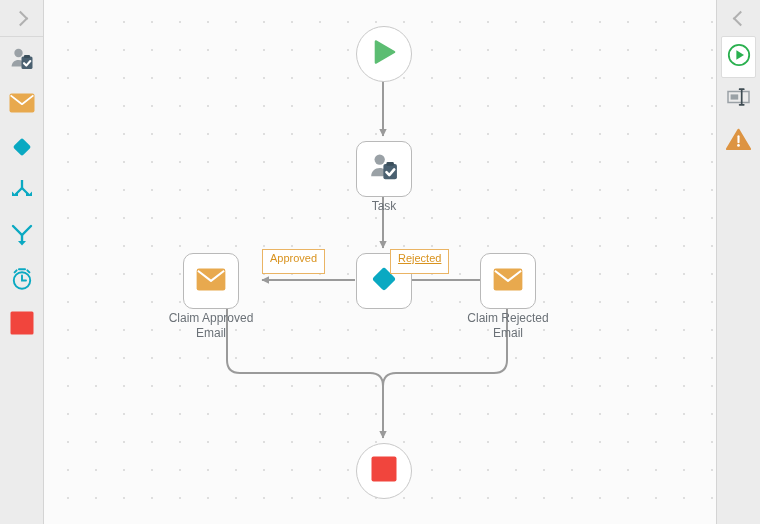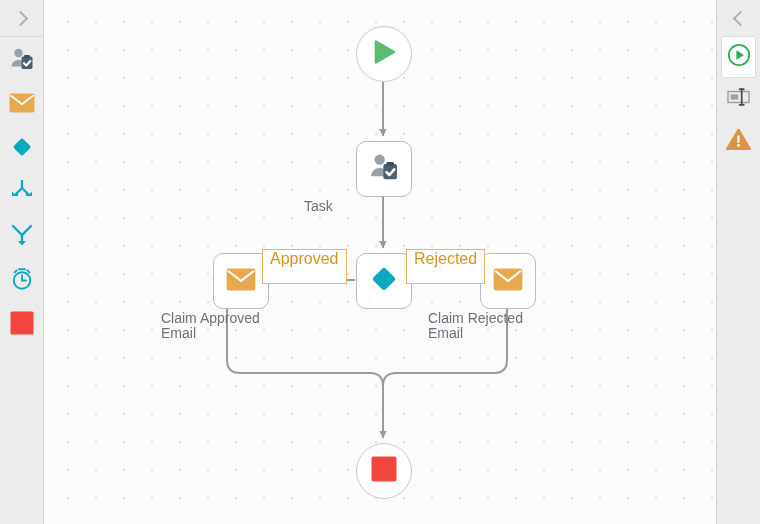--- a/index.html
+++ b/index.html
@@ -94,36 +94,36 @@
     align-items: center;
     justify-content: center;
     cursor: pointer;
   }
   .node-label {
     position: absolute;
     width: 160px;
     left: 50%;
     transform: translateX(-50%);
     top: 58px;
-    text-align: left;
-    font-size: 14px;
+    text-align: center;
+    font-size: 12px;
     color: #6b7177;
     line-height: 15px;
     white-space: pre-line;
     pointer-events: none;
   }
 
   .edge-label {
     position: absolute;
     background: #ffffff;
     border: 1px solid #eab464;
     border-radius: 0;
     color: #d9931f;
-    font-size: 16px;
-    padding: 2px 7px 18px 7px;
+    font-size: 11px;
+    padding: 2px 7px 8px 7px;
     line-height: 13px;
     white-space: nowrap;
     cursor: pointer;
   }
 
   
   #right-panel {
     position: absolute;
     right: 0; top: 0;
     width: 44px;
@@ -287,21 +287,21 @@
     <div class="node" style="left:312px; top:253px;">
       <div class="node-box">
         <span>
           <svg width="32" height="32" viewBox="0 0 26 26">
             <rect x="6" y="6" width="14" height="14" rx="2.4" transform="rotate(45 13 13)" fill="#0aa9c2"></rect>
           </svg>
         </span>
       </div>
     </div>
 
-    <div class="node" style="left:169px; top:253px;">
+    <div class="node" style="left:139px; top:253px;">
       <div class="node-box">
         <span>
           <svg width="30" height="23" viewBox="0 0 26 20">
             <rect x="0.5" y="0.5" width="25" height="19" rx="2" fill="#e8a94e"></rect>
             <path d="M1.6 2.4L13 11.2 24.4 2.4" stroke="#ffffff" stroke-width="1.8" fill="none" stroke-linejoin="round"></path>
           </svg>
         </span>
       </div>
       <div class="node-label">Claim Approved
 Email</div>
@@ -324,21 +324,21 @@
       <div class="node-circle">
         <span>
           <svg width="26" height="26" viewBox="0 0 26 26">
             <rect x="0.5" y="0.5" width="25" height="25" rx="2" fill="#f1453d"></rect>
           </svg>
         </span>
       </div>
     </div>
 
     <div class="edge-label" style="left:218px; top:249px;">Approved</div>
-    <div class="edge-label" style="left:362px; top:249px;">Rejected</div>
+    <div class="edge-label" style="left:346px; top:249px;text-decoration:underline;">Rejected</div>
 
   </div>
 
   <div id="right-panel">
 
     <div id="right-panel-header">
       <span class="chev left"></span>
     </div>
 
     <div class="rp-item selected">

